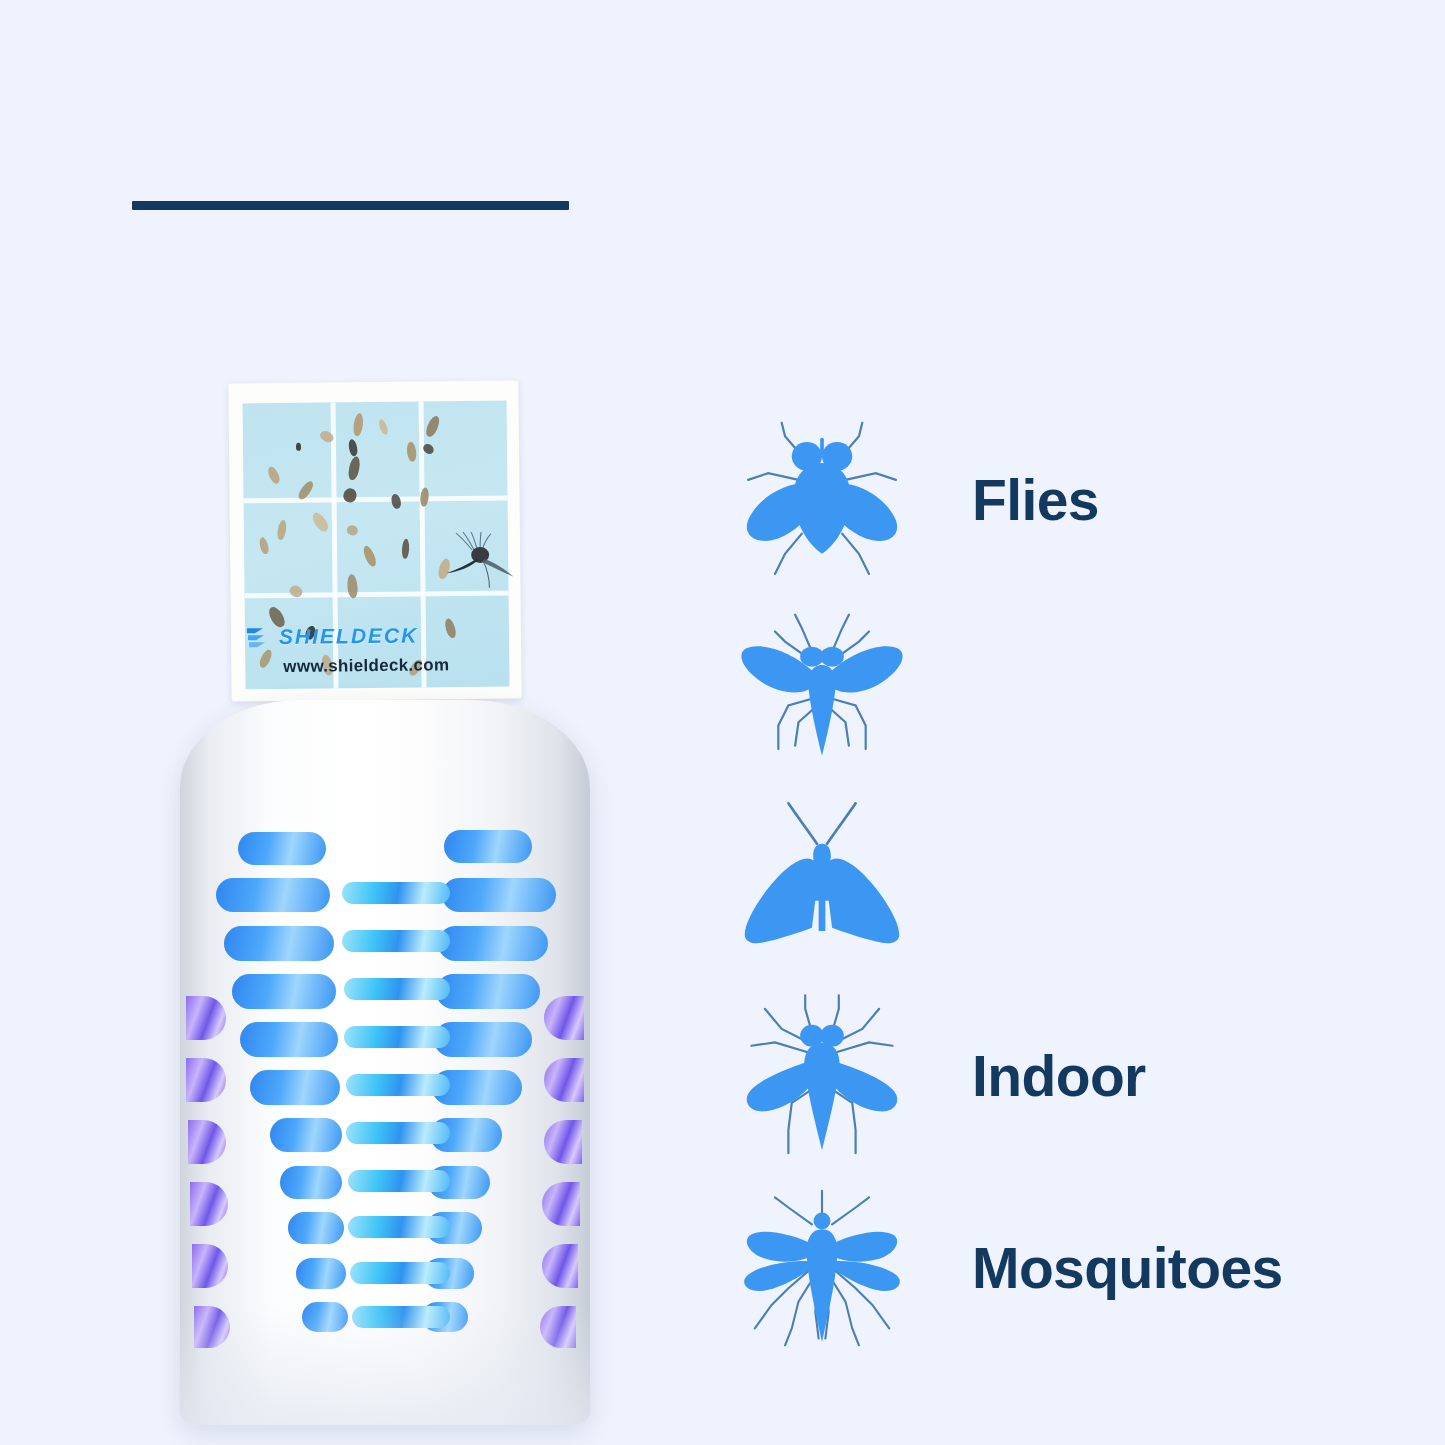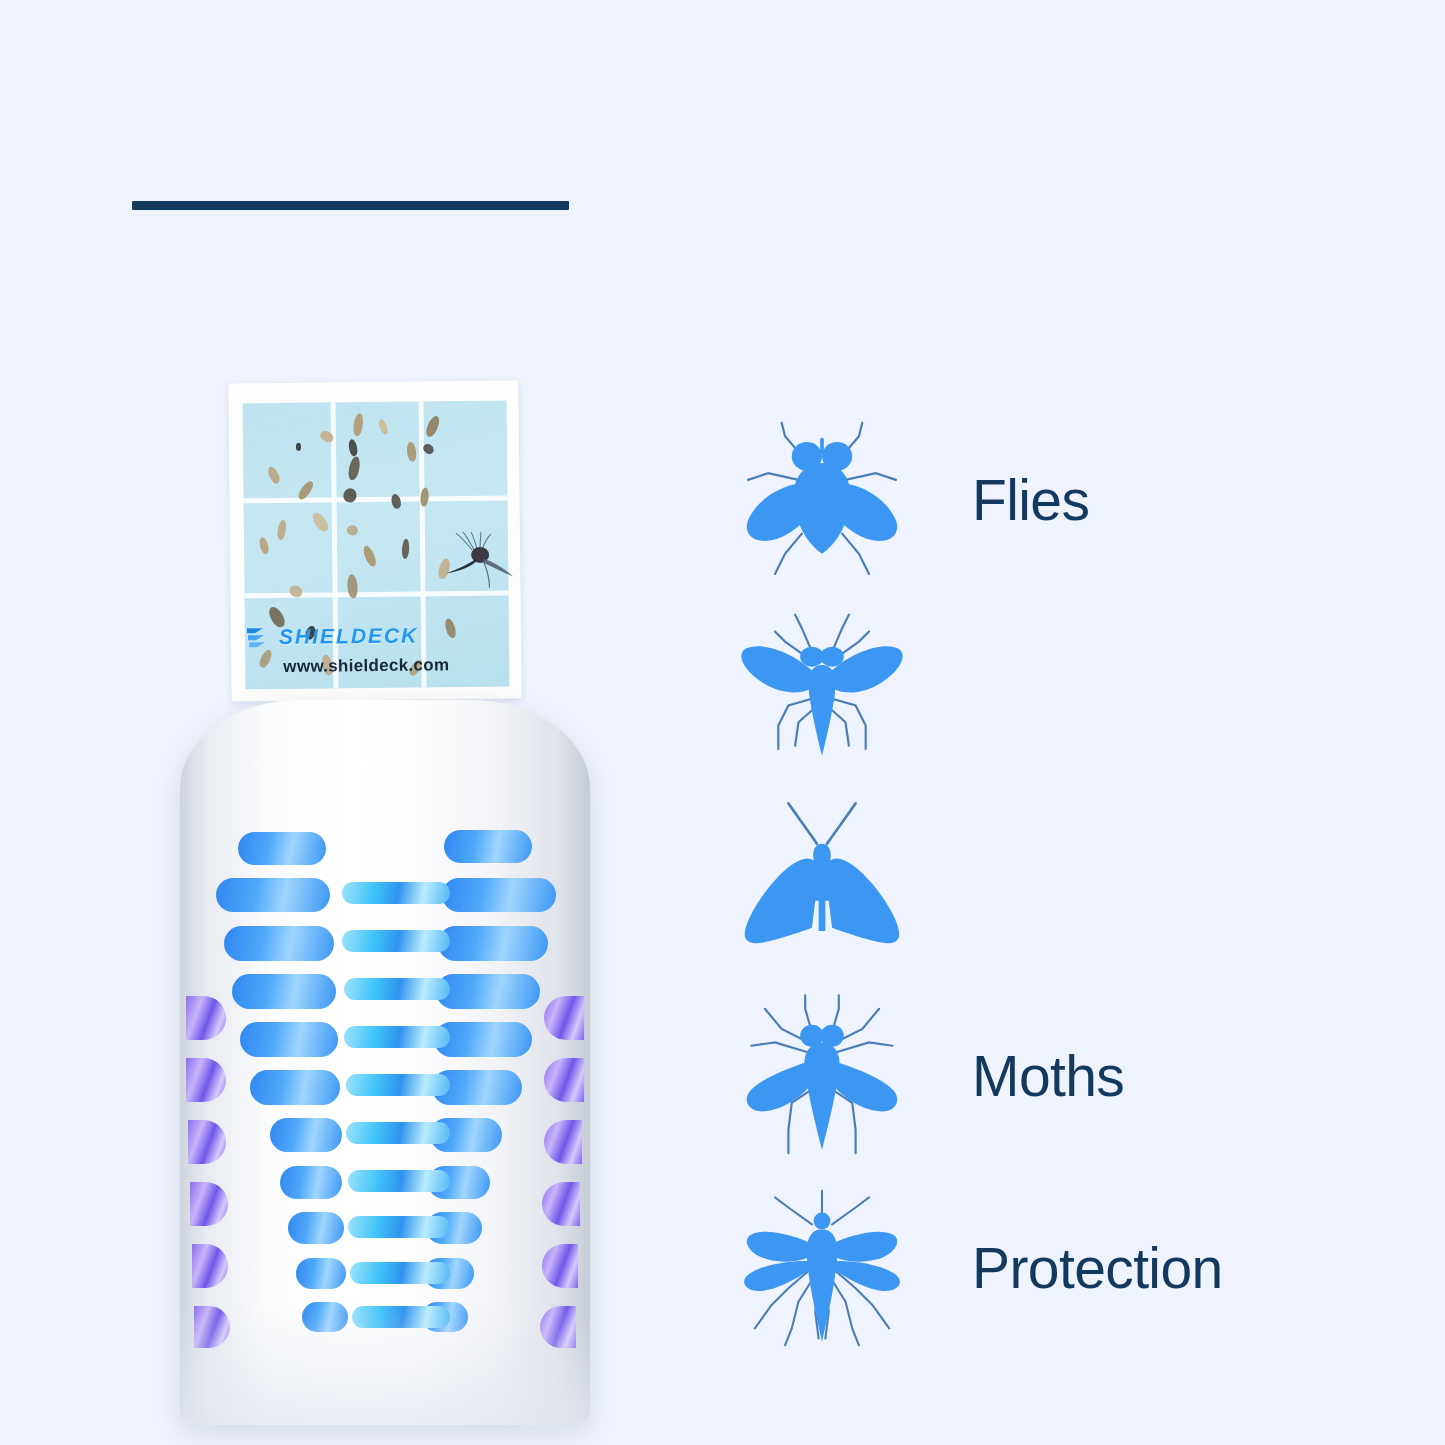--- a/index.html
+++ b/index.html
@@ -93,21 +93,21 @@
   .slot-cyan{background:linear-gradient(100deg,#9ee3fb 0%,#3fc4f7 30%,#2f93ef 52%,#b9ecfd 75%,#4fb8f6 100%);}
   .slot-violet{background:linear-gradient(110deg,#8c6cf0 0%,#c8b4fb 30%,#6f57e8 55%,#d7c9fd 78%,#7e63ee 100%);}
 
   
   .pest-list{position:absolute;left:738px;top:404px;width:640px;}
   .pest-row{
     position:relative;height:192px;display:flex;align-items:center;
   }
   .pest-icon{width:168px;height:168px;flex:none;display:block;}
   .pest-label{
-    color:#13395f;font-size:57px;font-weight:400;letter-spacing:-.6px;
+    color:#13395f;font-size:57px;font-weight:700;letter-spacing:-.6px;
     margin-left:66px;white-space:nowrap;line-height:1;text-align:center;
   }
 </style>
 </head>
 <body>
 
 <div id="stage">
 
   <div class="title-rule"></div>
 
@@ -296,21 +296,21 @@
             <path d="M58 36 L78 30 L92 32"></path>
           <path d="M44 58 L32 66 L30 82 L30 96"></path>
             <path d="M56 58 L68 66 L70 82 L70 96"></path>
         </g>
         <ellipse cx="44" cy="26" rx="7" ry="6.5" fill="#3b97f2"></ellipse>
         <ellipse cx="56" cy="26" rx="7" ry="6.5" fill="#3b97f2"></ellipse>
         <path d="M50 30 C42 30 38 38 40 48 C42 62 46 78 50 94 C54 78 58 62 60 48 C62 38 58 30 50 30 Z" fill="#3b97f2"></path>
         <path d="M46 40 C34 44 16 50 8 58 C2 64 6 72 16 71 C28 70 42 60 47 50 Z" fill="#3b97f2"></path>
         <path d="M54 40 C66 44 84 50 92 58 C98 64 94 72 84 71 C72 70 58 60 53 50 Z" fill="#3b97f2"></path>
       </svg>
-      <span class="pest-label">Moths</span>
+      <span class="pest-label">Indoor</span>
     </div>
 
     <div class="pest-row">
       <svg class="pest-icon" viewBox="0 0 100 100">
         <g stroke="#4a7fb5" stroke-width="1.25" fill="none" stroke-linecap="round">
           <path d="M50 18 L50 4"></path>
           <path d="M44 24 L30 14 L22 8"></path>
             <path d="M56 24 L70 14 L78 8"></path>
           <path d="M44 50 L30 62 L20 72 L10 86"></path>
           <path d="M56 50 L70 62 L80 72 L90 86"></path>
@@ -319,17 +319,17 @@
           <path d="M48 56 L46 76 L48 92"></path>
           <path d="M52 56 L54 76 L52 92"></path>
         </g>
         <circle cx="50" cy="22" r="5" fill="#3b97f2"></circle>
         <path d="M50 27 C43 27 40 34 41 44 C42 58 46 76 50 94 C54 76 58 58 59 44 C60 34 57 27 50 27 Z" fill="#3b97f2"></path>
         <path d="M45 36 C33 30 16 26 8 30 C2 33 6 42 18 45 C30 48 42 45 46 41 Z" fill="#3b97f2"></path>
         <path d="M55 36 C67 30 84 26 92 30 C98 33 94 42 82 45 C70 48 58 45 54 41 Z" fill="#3b97f2"></path>
         <path d="M45 46 C32 45 14 48 6 54 C0 59 6 66 18 63 C30 60 42 52 46 48 Z" fill="#3b97f2"></path>
         <path d="M55 46 C68 45 86 48 94 54 C100 59 94 66 82 63 C70 60 58 52 54 48 Z" fill="#3b97f2"></path>
       </svg>
-      <span class="pest-label">Protection</span>
+      <span class="pest-label">Mosquitoes</span>
     </div>
 
   </div>
 </div>
 
 </body></html>

